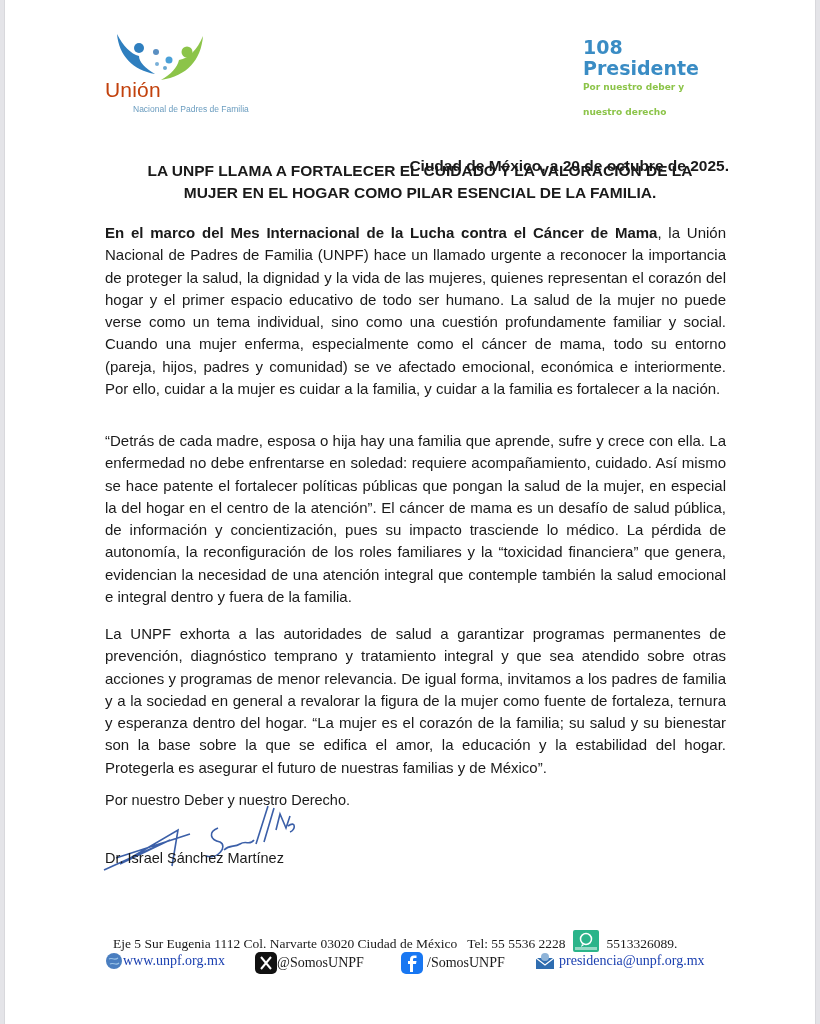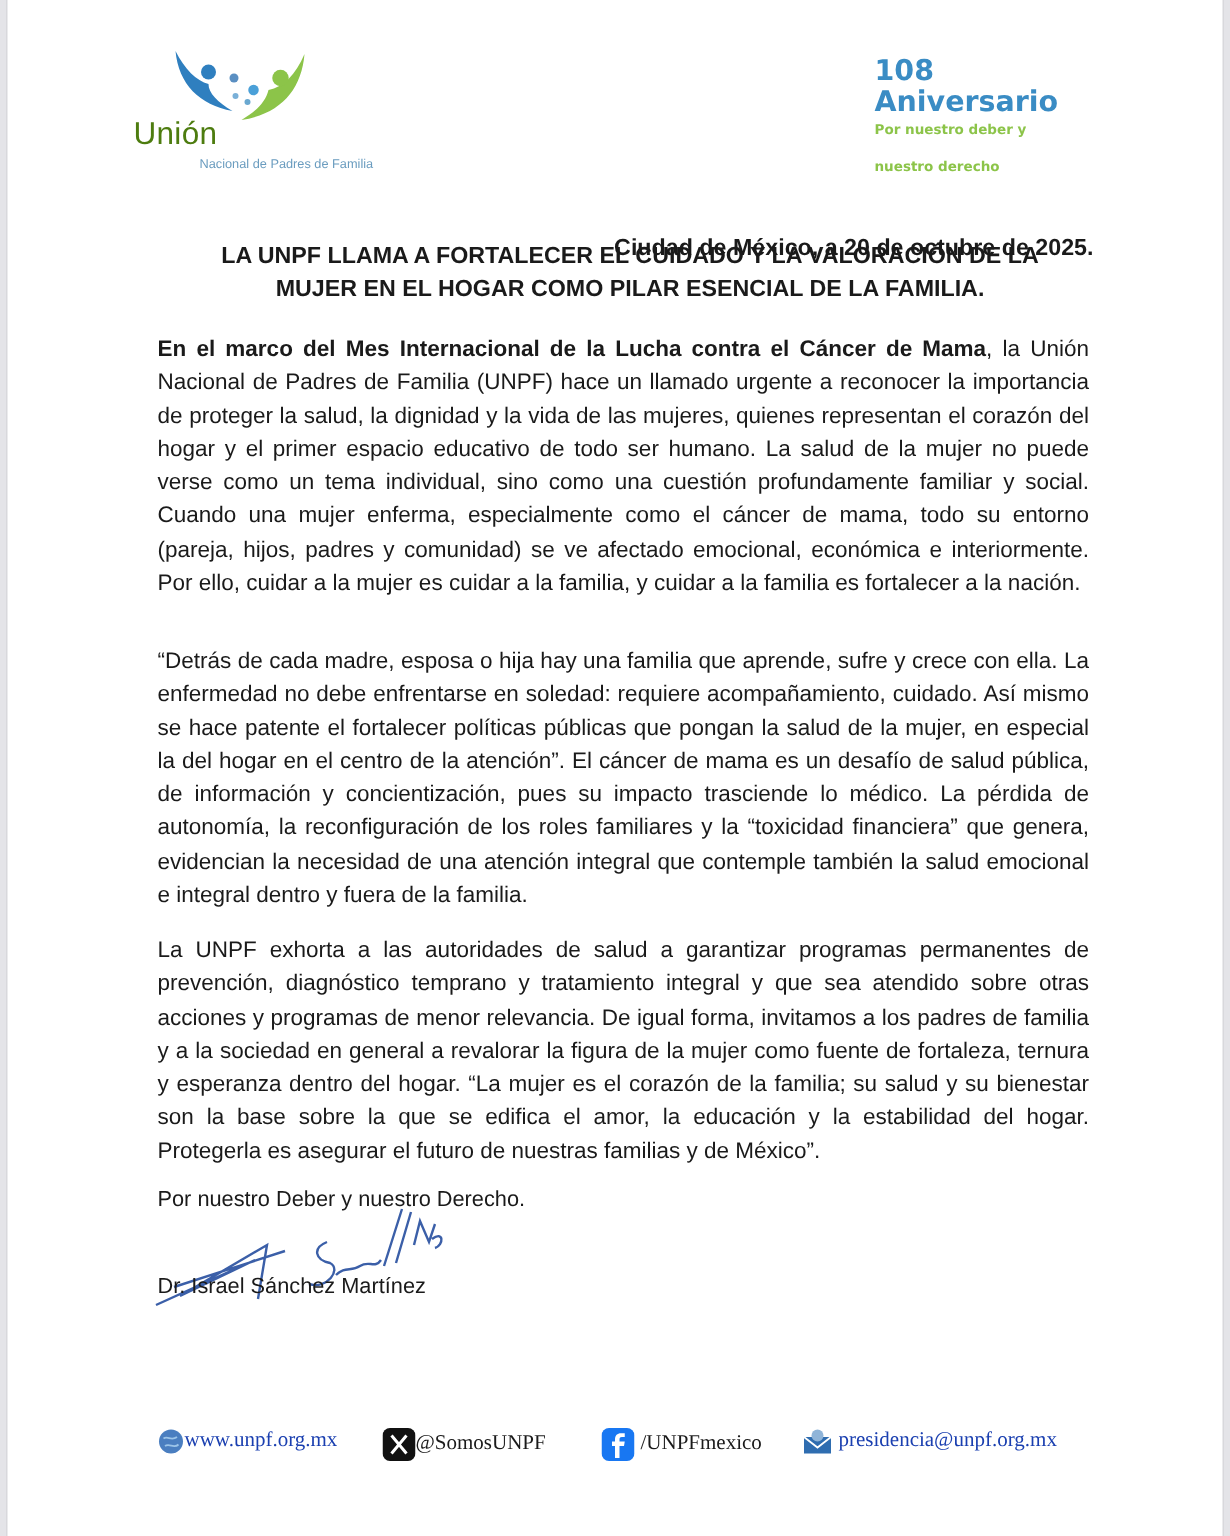--- a/index.html
+++ b/index.html
@@ -6,21 +6,21 @@
   body {
     width: 820px; height: 1024px; background: #e4e4e8; position: relative; overflow: hidden;
     font-family: "Liberation Sans", sans-serif; color: #1a1a1a;
   }
   .page {
     position: absolute; left: 4px; top: 0; width: 810px; height: 1024px; background: #ffffff;
     border-left: 1px solid #d8d8dc; border-right: 1px solid #d8d8dc;
   }
   .logo-left { position: absolute; left: 84px; top: 30px; width: 130px; height: 85px; }
   .logo-left svg { position: absolute; left: 20px; top: 0; }
-  .logo-union { position: absolute; left: 0; top: 48px; font-size: 21px; color: #4d7c0f; font-weight: normal; letter-spacing: 0.2px; }
+  .logo-union { position: absolute; left: 16px; top: 48px; font-size: 21px; color: #c2410c; font-weight: normal; letter-spacing: 0.2px; }
   .logo-sub { position: absolute; left: 0; top: 74px; font-size: 8.5px; color: #6a9cbf; white-space: nowrap; padding-left: 44px; }
   .anniv { position: absolute; left: 578px; top: 37px; width: 148px; text-align: left; }
   .anniv-num { font-size: 19px; font-weight: bold; color: #3a8cc4; line-height: 20px; font-family: "DejaVu Sans", sans-serif; }
   .anniv-word { font-size: 19px; font-weight: bold; color: #3a8cc4; line-height: 22px; font-family: "DejaVu Sans", sans-serif; }
   .anniv-motto { font-size: 9px; font-weight: bold; color: #8cc449; line-height: 12px; margin-top: 2px; font-family: "DejaVu Sans", sans-serif; }
   .date { position: absolute; right: 86px; top: 124px; font-size: 15.5px; font-weight: bold; margin-top: 33px; }
   .title { position: absolute; left: 100px; width: 630px; top: 160px; text-align: center; font-size: 15.5px; font-weight: bold; line-height: 22px; }
   .body { position: absolute; left: 100px; width: 621px; font-size: 15px; line-height: 22.3px; text-align: justify; }
   .p1 { top: 222px; }
   .p2 { top: 430px; }
@@ -49,21 +49,21 @@
       <circle cx="56" cy="38" r="2" fill="#6aa8d0"></circle>
       <path d="M94 6 C92 30 78 46 52 50 C62 44 68 38 70 30 C80 28 88 20 94 6 Z" fill="#8cc449"></path>
       <circle cx="78" cy="22" r="5.5" fill="#8cc449"></circle>
     </svg>
     <div class="logo-union">Unión</div>
     <div class="logo-sub">Nacional de Padres de Familia</div>
   </div>
 
   <div class="anniv">
     <div class="anniv-num">108</div>
-    <div class="anniv-word">Aniversario</div>
+    <div class="anniv-word">Presidente</div>
     <div class="anniv-motto">Por nuestro deber y</div>
     <div class="anniv-motto" style="margin-top:13px">nuestro derecho</div>
   </div>
 
   <div class="date">Ciudad de México, a 20 de octubre de 2025.</div>
 
   <div class="title">
     <div>LA UNPF LLAMA A FORTALECER EL CUIDADO Y LA VALORACIÓN DE LA</div>
     <div>MUJER EN EL HOGAR COMO PILAR ESENCIAL DE LA FAMILIA.</div>
   </div>
@@ -79,20 +79,32 @@
   <svg class="sig" width="200" height="80" viewBox="0 0 200 80">
     <path d="M4 70 L70 40 L20 64 L78 30 L72 66 M16 58 L90 34" stroke="#3b5fa8" stroke-width="1.6" fill="none"></path>
     <path d="M118 28 C108 32 110 40 120 42 C128 46 118 60 106 56 M124 50 C130 44 134 48 140 44 C146 40 150 46 154 40" stroke="#3b5fa8" stroke-width="1.6" fill="none"></path>
     <path d="M156 44 L168 6 M164 42 L174 8 M176 30 L180 14 L186 28 L190 16 M188 26 C196 20 196 30 190 32" stroke="#3b5fa8" stroke-width="1.6" fill="none"></path>
   </svg>
 
   <div class="signer">
     <div>Dr. Israel Sánchez Martínez</div>
   </div>
 
+  <div class="footer1">
+    <span>Eje 5 Sur Eugenia 1112 Col. Narvarte 03020 Ciudad de México</span>&nbsp;&nbsp;
+    <span>Tel: 55 5536 2228</span>
+    <span class="wa">
+      <svg width="26" height="22" viewBox="0 0 26 22">
+          <circle cx="13" cy="9" r="5.5" fill="none" stroke="#fff" stroke-width="1.5"></circle>
+          <path d="M9 14 L8 17 L11 15" fill="#fff"></path>
+          <rect x="2" y="17" width="22" height="3" fill="#ffffff" opacity="0.5"></rect>
+        </svg>
+    </span>
+    <span>5513326089.</span>
+  </div>
 
   <div class="footer2">
     <div class="f-item" style="left:0">
       <svg width="18" height="18" viewBox="0 0 18 18">
           <circle cx="9" cy="9" r="8" fill="#4a7ec0"></circle>
           <path d="M4 7 C7 5 9 9 13 6 M5 12 C8 10 11 14 14 11" stroke="#9cc4e8" stroke-width="1.2" fill="none"></path>
         </svg>
       <span class="link">www.unpf.org.mx</span>
     </div>
     <div class="f-item" style="left:150px">
@@ -100,21 +112,21 @@
           <rect x="0" y="0" width="22" height="22" rx="5" fill="#111"></rect>
           <path d="M6 5 L16 17 M16 5 L6 17" stroke="#fff" stroke-width="2"></path>
         </svg>
       <span>@SomosUNPF</span>
     </div>
     <div class="f-item" style="left:296px">
       <svg width="22" height="22" viewBox="0 0 22 22">
           <rect x="0" y="0" width="22" height="22" rx="5" fill="#1877f2"></rect>
           <path d="M12 20 V12 H15 L15.5 9 H12 V7.5 C12 6.5 12.5 6 13.5 6 H15.5 V3.5 H13 C10.5 3.5 9 5 9 7.5 V9 H7 V12 H9 V20 Z" fill="#fff"></path>
         </svg>
-      <span style="margin-left:4px">/UNPFmexico</span>
+      <span style="margin-left:4px">/SomosUNPF</span>
     </div>
     <div class="f-item" style="left:430px">
       <svg width="20" height="18" viewBox="0 0 20 18">
           <rect x="1" y="6" width="18" height="11" fill="#2f6db0"></rect>
           <path d="M1 6 L10 13 L19 6" stroke="#fff" stroke-width="1.2" fill="none"></path>
           <circle cx="10" cy="5" r="4" fill="#8fb4d8"></circle>
         </svg>
       <span class="link" style="margin-left:4px">presidencia@unpf.org.mx</span>
     </div>
   </div>

